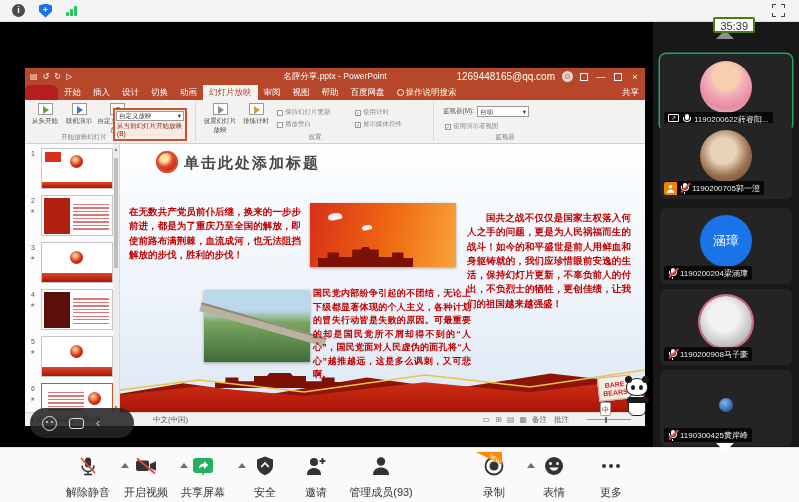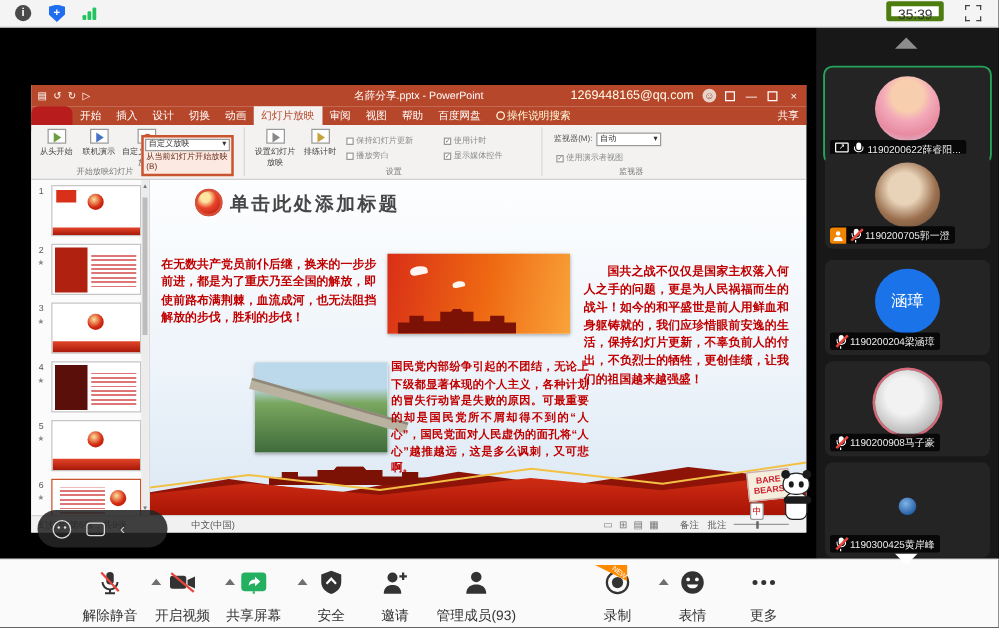--- a/index.html
+++ b/index.html
@@ -10,21 +10,21 @@
   
   .topbar { position:absolute; left:0; top:0; width:799px; height:22px; background:#f4f4f5;
     border-bottom:1px solid #dcdcdc; display:flex; align-items:center; z-index:30; }
   .tb-info { width:13px; height:13px; border-radius:50%; background:#4a4a4a; color:#fff;
     font-size:9px; line-height:13px; text-align:center; margin-left:12px; font-weight:bold; }
   .tb-shield { width:13px; height:14px; margin-left:14px; background:#1f6ef0; color:#fff;
     clip-path:polygon(50% 0,100% 14%,100% 58%,50% 100%,0 58%,0 14%); font-size:9px;
     line-height:13px; text-align:center; font-weight:bold; }
   .tb-signal { display:flex; align-items:flex-end; gap:1.5px; margin-left:14px; height:11px; }
   .tb-signal i { display:block; width:2.5px; background:#21c45d; border-radius:1px; }
-  .tb-time { position:absolute; right:44px; top:1px; border:4px solid #4d7c0f; background:#fff;
+  .tb-time { position:absolute; right:44px; top:17px; border:2px solid #4d7c0f; background:#fff;
     color:#333; font-size:11px; padding:0 5px; height:16px; line-height:15px; border-radius:2px;margin-left:28px; }
   .tb-fs { position:absolute; right:14px; top:4px; width:13px; height:13px; }
   .tb-fs i { position:absolute; width:4px; height:4px; border:1.5px solid #444; }
   .tb-fs i:nth-child(1){left:0;top:0;border-right:none;border-bottom:none;}
   .tb-fs i:nth-child(2){right:0;top:0;border-left:none;border-bottom:none;}
   .tb-fs i:nth-child(3){left:0;bottom:0;border-right:none;border-top:none;}
   .tb-fs i:nth-child(4){right:0;bottom:0;border-left:none;border-top:none;}
 
   
   .stage { position:absolute; left:0; top:22px; width:653px; height:425px; background:#000; }
@@ -124,21 +124,21 @@
   .deco-main { position:absolute; left:0; right:0; bottom:0; height:38px;
     background:linear-gradient(#da3418,#a81405);
     clip-path:polygon(0 55%,15% 33%,35% 58%,58% 22%,78% 48%,100% 12%,100% 100%,0 100%); }
   .deco-gold { position:absolute; left:0; bottom:0; width:100%; height:48px; }
 
   
   .ppt-status { position:absolute; left:0; bottom:0; right:0; height:14px; background:#f1f1f1;
     border-top:1px solid #d5d5d5; font-size:7.5px; color:#555; }
   .ppt-status .ls { position:absolute; left:6px; top:2px; }
   .ppt-status .lang { position:absolute; left:128px; top:2px; }
-  .ppt-status .rs { position:absolute; right:64px; top:2px; display:flex; gap:7px; align-items:center; }
+  .ppt-status .rs { position:absolute; right:76px; top:2px; display:flex; gap:7px; align-items:center; }
   .viewicons { position:absolute; right:118px; top:2px; display:flex; gap:5px; color:#777; font-size:8px; }
   .zoomline { position:absolute; right:14px; top:6px; width:44px; height:1px; background:#9a9a9a; }
   .zoomline i { position:absolute; left:18px; top:-2.5px; width:2px; height:6px; background:#666; }
 
   
   .pill { position:absolute; left:30px; top:386px; width:104px; height:30px; border-radius:16px;
     background:rgba(38,38,38,.88); display:flex; align-items:center; gap:12px; padding:0 12px; z-index:5; }
   .pill .smile { width:15px; height:15px; border:1.5px solid #ddd; border-radius:50%; position:relative; }
   .pill .smile:before, .pill .smile:after { content:""; position:absolute; top:4px; width:2px; height:2px;
     background:#ddd; border-radius:50%; }

